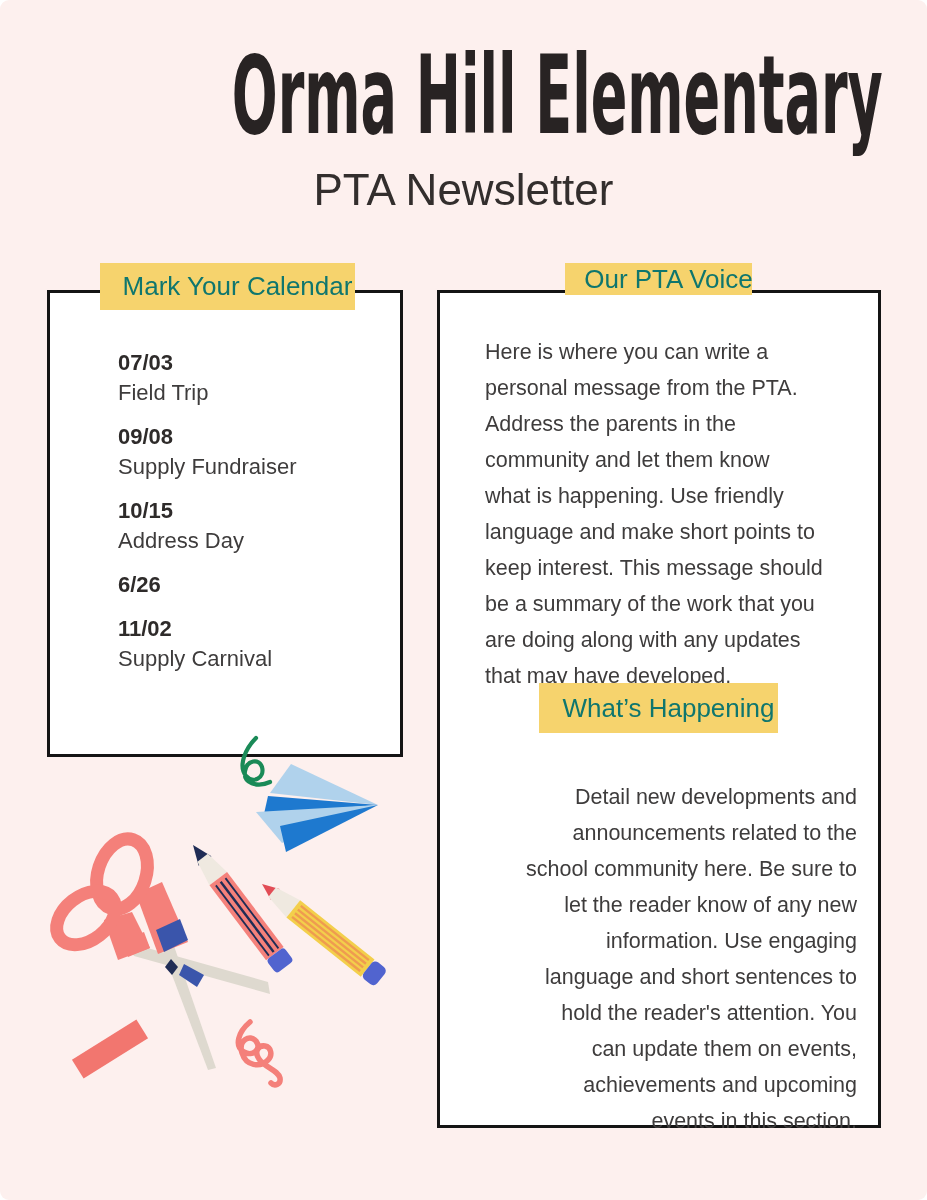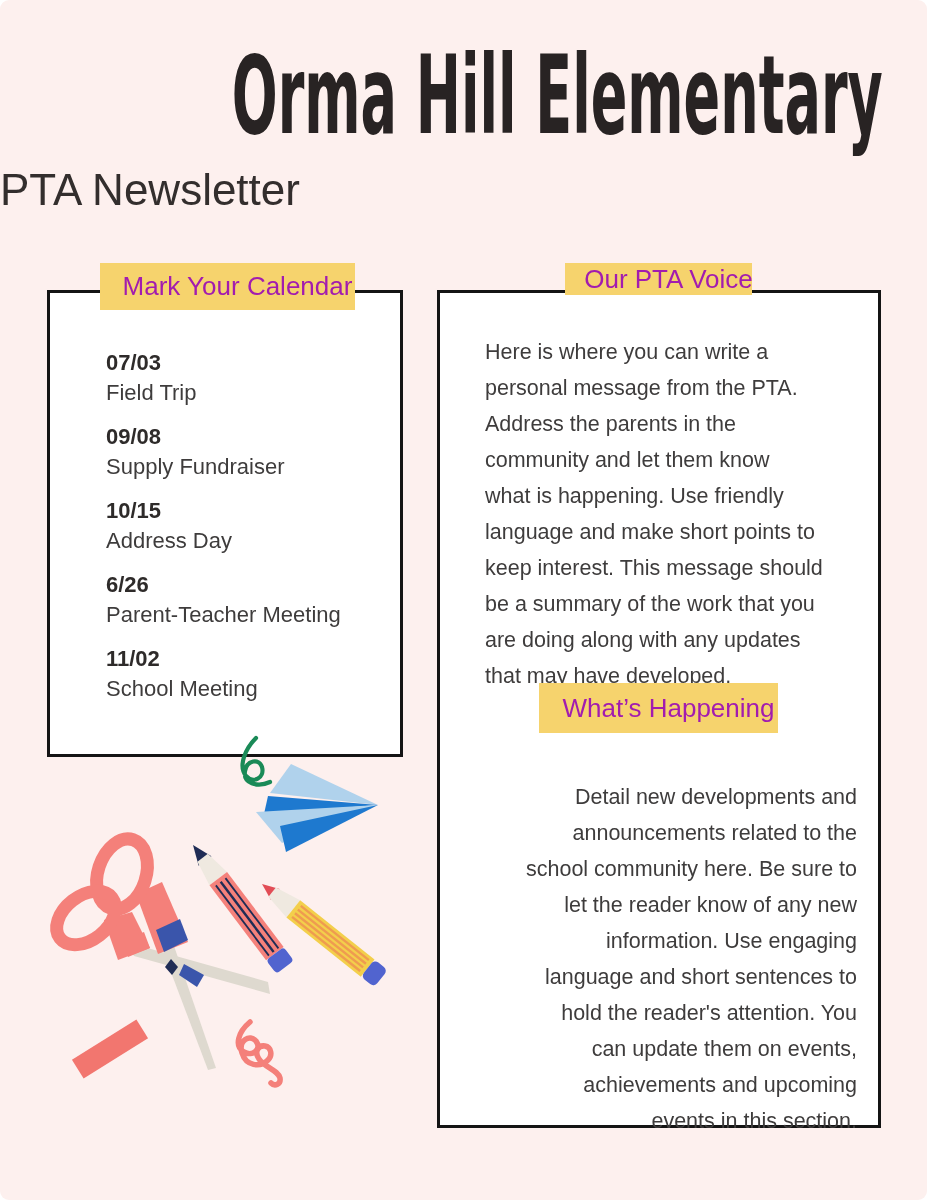--- a/index.html
+++ b/index.html
@@ -30,60 +30,60 @@
     letter-spacing: 0px;
     transform: scaleX(0.50);
     transform-origin: 50% 50%;
     white-space: nowrap;
   }
   .subtitle {
     position: absolute;
     top: 165px;
     left: 0;
     width: 927px;
-    text-align: left;
+    text-align: center;
     font-size: 44px;
     font-weight: normal;
     color: #332e2d;
     white-space: nowrap;
   }
 
   
   .box {
     position: absolute;
     background: #ffffff;
     border: 3px solid #141414;
   }
   .left-box  { left: 47px;  top: 290px; width: 356px; height: 467px; }
   .right-box { left: 437px; top: 290px; width: 444px; height: 838px; }
 
   
   .label {
     position: absolute;
     background: #f6d36d;
-    color: #a21caf;
+    color: #0f766e;
     font-size: 26px;
     display: flex;
     align-items: center;
     justify-content: center;
     white-space: nowrap;
     padding-left: 20px;
   }
   .label-calendar  { left: 100px; top: 263px; width: 255px; height: 47px; }
   .label-voice     { left: 565px; top: 263px; width: 187px; height: 32px; }
   .label-happening { left: 539px; top: 683px; width: 239px; height: 50px; }
 
   
   .cal-list {
     position: absolute;
     left: 106px;
     top: 348px;
     width: 280px;
   }
-  .cal-entry { margin-bottom: 14px; }
+  .cal-entry { margin-bottom: 14px; margin-left: 12px; }
   .cal-date {
     font-size: 22px;
     font-weight: bold;
     color: #2e2b2a;
     line-height: 30px;
   }
   .cal-event {
     font-size: 22px;
     color: #3e3c3c;
     line-height: 30px;
@@ -131,25 +131,24 @@
     <div class="cal-entry">
       <div class="cal-date">09/08</div>
       <div class="cal-event">Supply Fundraiser</div>
     </div>
     <div class="cal-entry">
       <div class="cal-date">10/15</div>
       <div class="cal-event">Address Day</div>
     </div>
     <div class="cal-entry">
       <div class="cal-date">6/26</div>
-      <div class="cal-event">Parent-Teacher Meeting</div>
     </div>
     <div class="cal-entry">
       <div class="cal-date">11/02</div>
-      <div class="cal-event">School Meeting</div>
+      <div class="cal-event">Supply Carnival</div>
     </div>
   </div>
 
   <section class="box right-box"></section>
   <div class="label label-voice">Our PTA Voice</div>
   <p class="para para-voice">Here is where you can write a
 personal message from the PTA.
 Address the parents in the
 community and let them know
 what is happening. Use friendly

